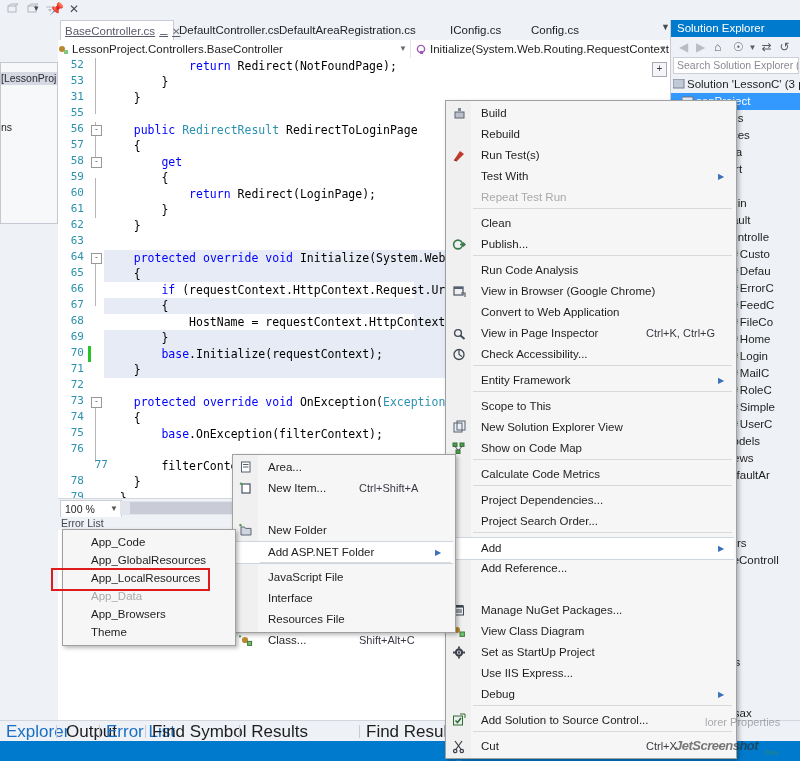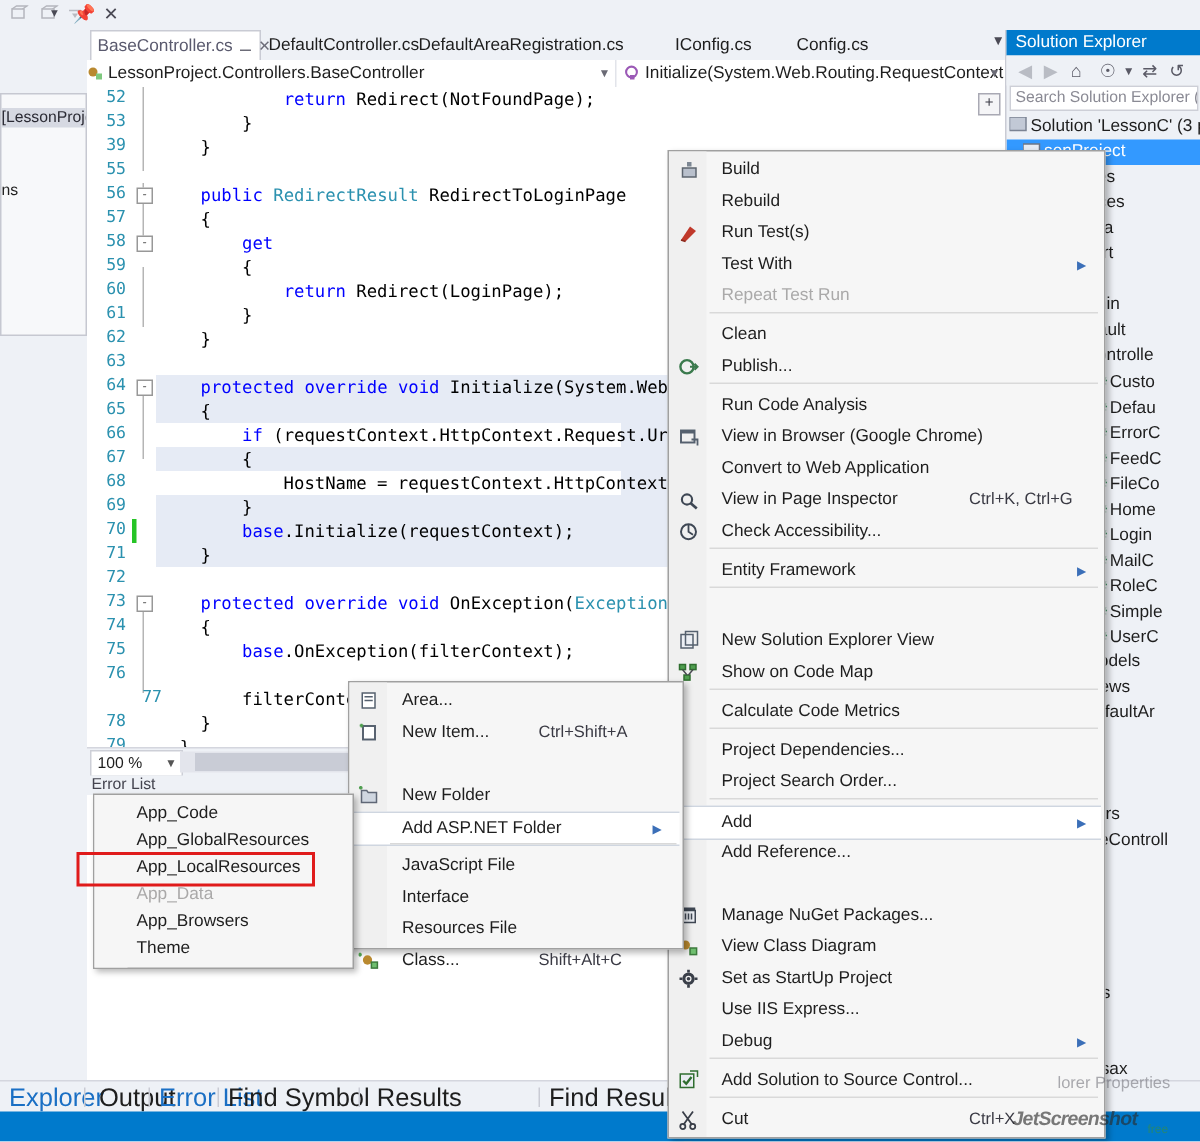--- a/index.html
+++ b/index.html
@@ -162,21 +162,21 @@
   </span>
 </div>
 
 <div class="abs" id="tabstrip"></div>
 <div class="abs" id="tab-left-ctrls">
   <span class="abs" style="left:0;top:1px;font-size:9px;color:#4a4a55;">▾</span>
   <span class="abs" style="left:15px;top:0;font-size:12px;color:#4a4a55;">📌</span>
   <span class="abs" style="left:35px;top:0;font-size:12px;color:#4a4a55;">✕</span>
 </div>
 
-<div class="tabitem active" style="left:60px;width:112px;">
+<div class="tabitem active" style="left:60px;width:112px;text-decoration:underline;">
   <span class="lbl">BaseController.cs</span><span class="tab-x">⚊</span><span class="tab-x">✕</span>
 </div>
 <div class="tabitem" style="left:175px;">
   <span class="lbl">DefaultController.cs</span>
 </div>
 <div class="tabitem" style="left:275px;">
   <span class="lbl">DefaultAreaRegistration.cs</span>
 </div>
 <div class="tabitem" style="left:446px;">
   <span class="lbl">IConfig.cs</span>
@@ -218,21 +218,21 @@
 
   <div class="vline" style="top:64px;height:40px;"></div>
   <div class="vline" style="top:120px;height:40px;"></div>
   <div class="vline" style="top:200px;height:48px;"></div>
   <div class="vline" style="top:344px;height:60px;"></div>
   <div class="vline" style="top:0px;height:56px;"></div>
 <div class="lnum" style="top: 0px;">52</div>
     <div class="ctxt" style="top: 0px; position: absolute; font-family: &quot;DejaVu Sans Mono&quot;, &quot;Liberation Mono&quot;, monospace; font-size: 11.5px; white-space: pre; line-height: 16px;">            <span class="kw">return</span> Redirect(NotFoundPage);</div>
     <div class="lnum" style="top: 16px;">53</div>
     <div class="ctxt" style="top: 16px; position: absolute; font-family: &quot;DejaVu Sans Mono&quot;, &quot;Liberation Mono&quot;, monospace; font-size: 11.5px; white-space: pre; line-height: 16px;">        }</div>
-    <div class="lnum" style="top: 32px;">39</div>
+    <div class="lnum" style="top: 32px;">31</div>
     <div class="ctxt" style="top: 32px; position: absolute; font-family: &quot;DejaVu Sans Mono&quot;, &quot;Liberation Mono&quot;, monospace; font-size: 11.5px; white-space: pre; line-height: 16px;">    }</div>
     <div class="lnum" style="top: 48px;">55</div>
     <div class="ctxt" style="top: 48px; position: absolute; font-family: &quot;DejaVu Sans Mono&quot;, &quot;Liberation Mono&quot;, monospace; font-size: 11.5px; white-space: pre; line-height: 16px;"></div>
     <div class="lnum" style="top: 64px;">56</div>
     <div class="ctxt" style="top: 64px; position: absolute; font-family: &quot;DejaVu Sans Mono&quot;, &quot;Liberation Mono&quot;, monospace; font-size: 11.5px; white-space: pre; line-height: 16px;">    <span class="kw">public</span> <span class="ty">RedirectResult</span> RedirectToLoginPage</div>
     <div class="fold" style="top: 67px;">-</div>
     <div class="lnum" style="top: 80px;">57</div>
     <div class="ctxt" style="top: 80px; position: absolute; font-family: &quot;DejaVu Sans Mono&quot;, &quot;Liberation Mono&quot;, monospace; font-size: 11.5px; white-space: pre; line-height: 16px;">    {</div>
     <div class="lnum" style="top: 96px;">58</div>
     <div class="ctxt" style="top: 96px; position: absolute; font-family: &quot;DejaVu Sans Mono&quot;, &quot;Liberation Mono&quot;, monospace; font-size: 11.5px; white-space: pre; line-height: 16px;">        <span class="kw">get</span></div>
@@ -453,20 +453,23 @@
           <path d="M7 3 L7 7.5 L10 9.5" stroke="#3e4754" stroke-width="1.2" fill="none"></path>
         </svg></span>
       <span class="ml" style="left:35px">Check Accessibility...</span>
     </div>
     <div class="msep" style="top: 264px; width: 259px;"></div>
     <div class="mi" style="top: 269px; width: 288px;">
       <span class="ml" style="left:35px">Entity Framework</span>
       <span class="sub" style="left:272px">▶</span>
     </div>
     <div class="msep" style="top: 290px; width: 259px;"></div>
+    <div class="mi" style="top: 295px; width: 288px;">
+      <span class="ml" style="left:35px">Scope to This</span>
+    </div>
     <div class="mi" style="top: 316px; width: 288px;">
       <span class="mic"><svg width="15" height="15" viewBox="0 0 15 15">
           <rect x="2" y="3" width="8" height="9" fill="#eceff4" stroke="#55606e"></rect>
           <rect x="5" y="1" width="8" height="9" fill="none" stroke="#55606e"></rect>
         </svg></span>
       <span class="ml" style="left:35px">New Solution Explorer View</span>
     </div>
     <div class="mi" style="top: 337px; width: 288px;">
       <span class="mic"><svg width="15" height="15" viewBox="0 0 15 15">
           <rect x="1" y="2" width="4" height="3.4" fill="#4f9e4f" stroke="#2f6e2f"></rect>

